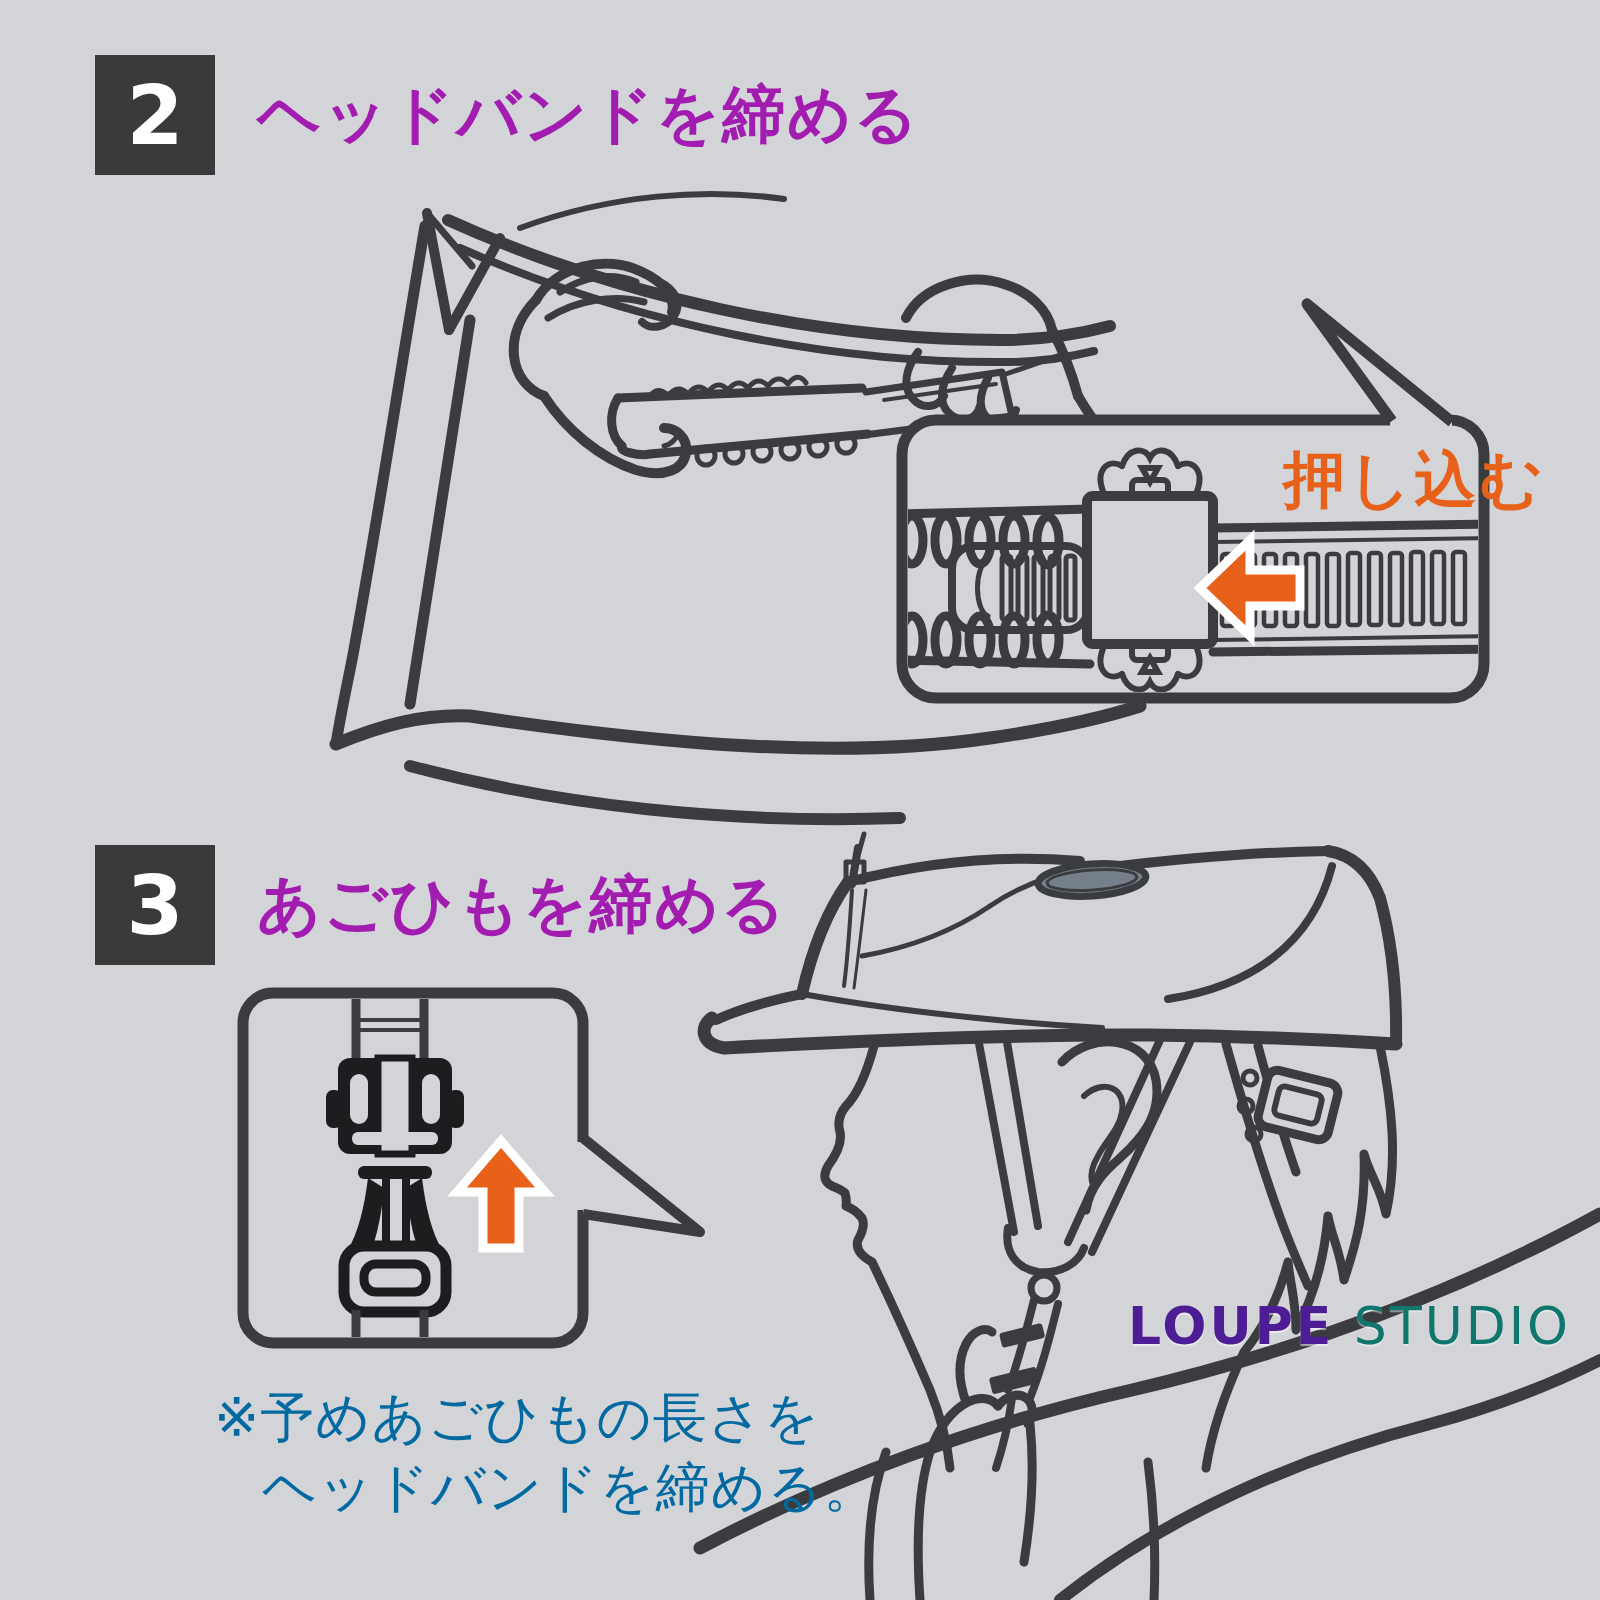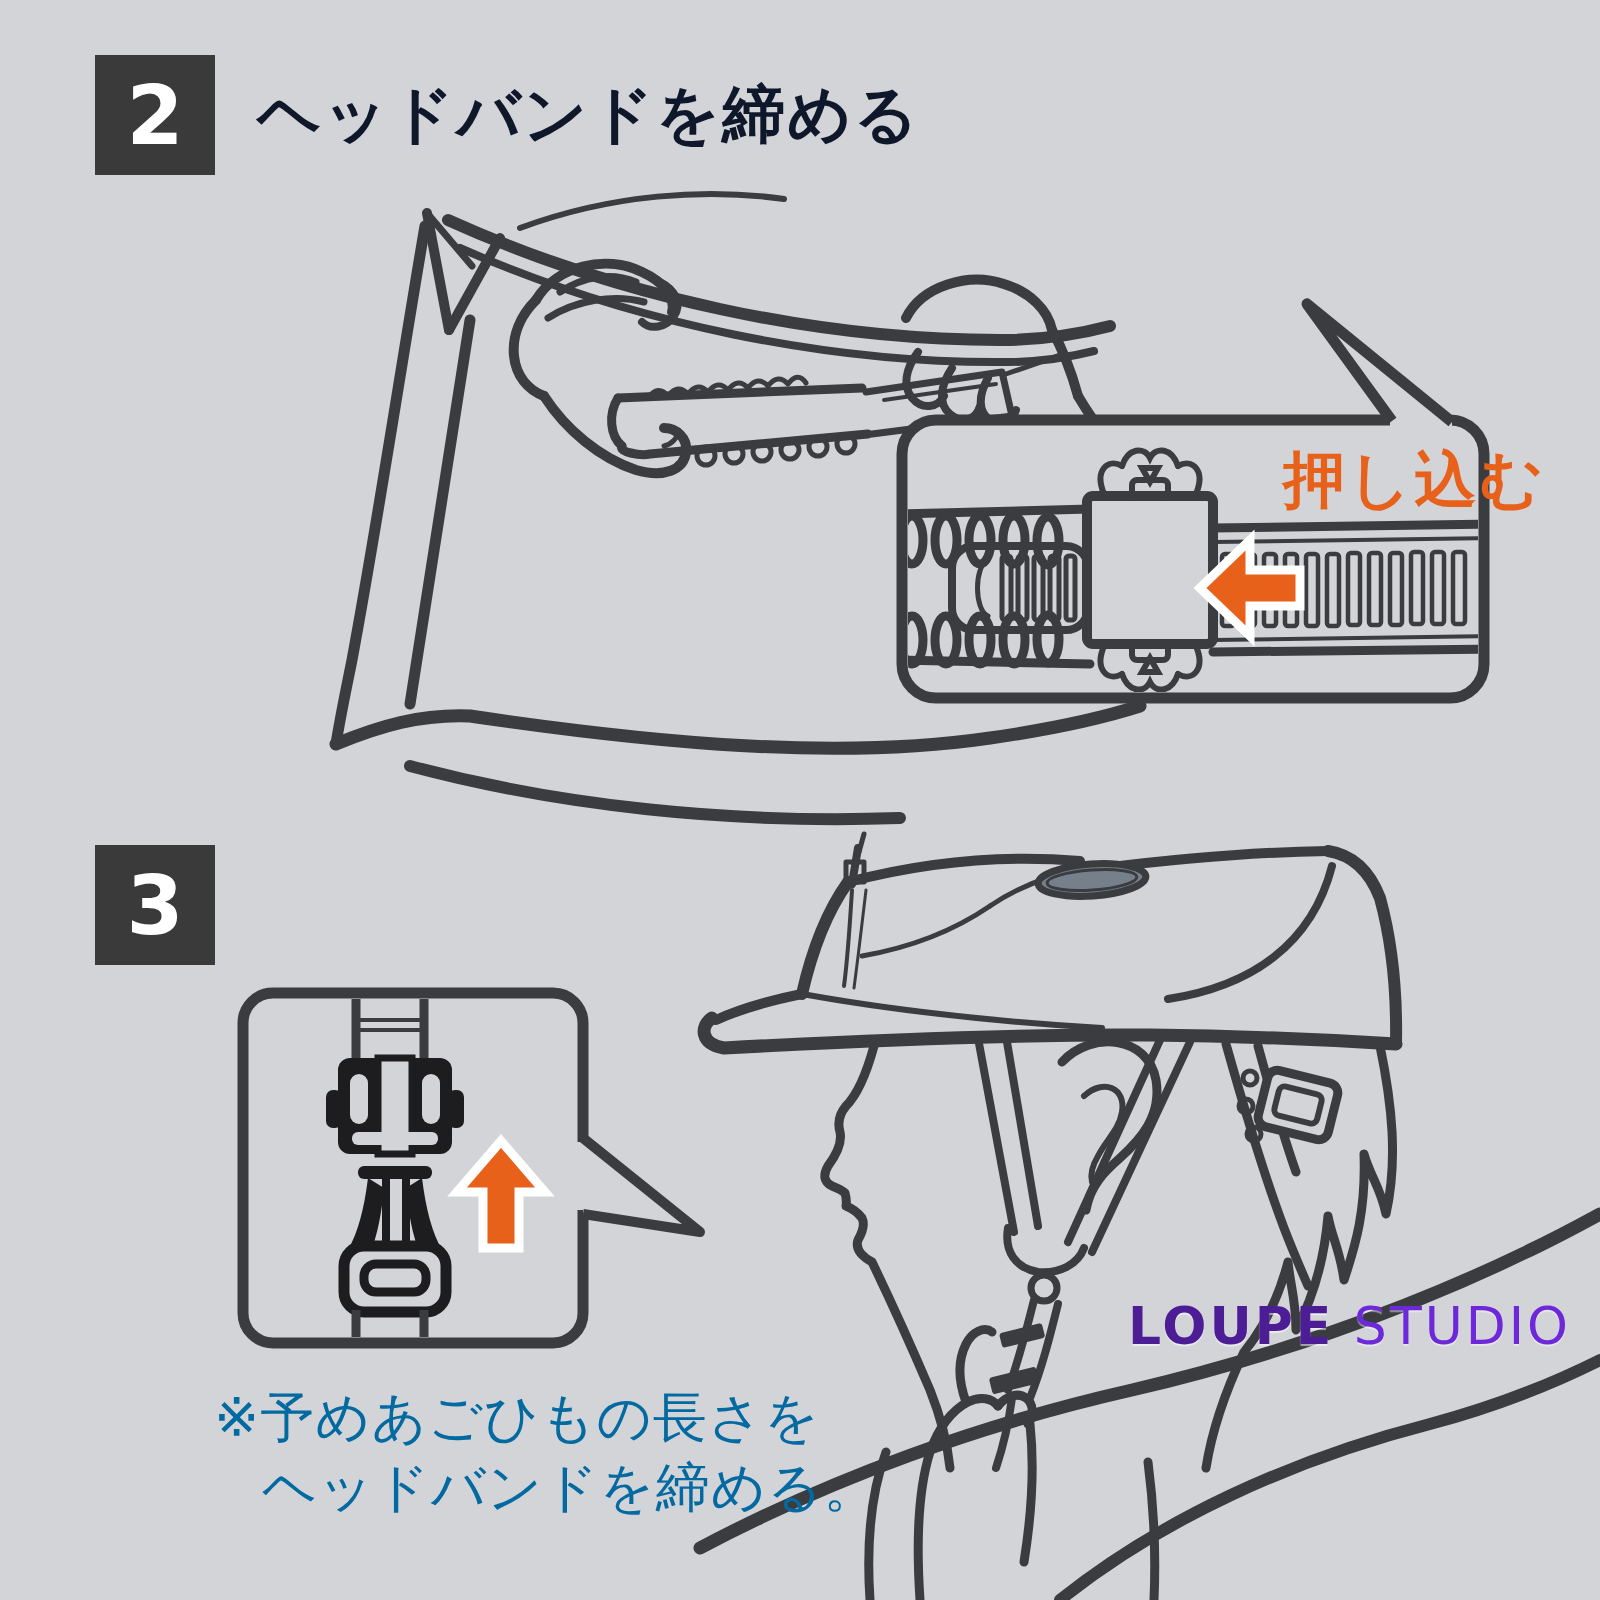--- a/index.html
+++ b/index.html
@@ -8,38 +8,38 @@
     background:#d3d4d8;
     font-family:"DejaVu Sans","Liberation Sans",sans-serif;
   }
   .step-header{position:absolute;display:flex;align-items:center;}
   .badge{
     width:120px;height:120px;background:#3a3a3a;color:#fff;
     display:flex;align-items:center;justify-content:center;
     font-size:82px;font-weight:700;flex:0 0 auto;
   }
   .step-title{
-    margin-left:42px;font-size:63px;font-weight:700;color:#0f172a;
+    margin-left:42px;font-size:63px;font-weight:700;color:#a21caf;
     letter-spacing:2px;white-space:nowrap;
   }
   .svg-abs{position:absolute;}
   .callout-label{
     position:absolute;color:#e8611b;font-weight:800;font-size:62px;
     letter-spacing:3px;white-space:nowrap;
   }
   .note{
     position:absolute;color:#0369a1;font-weight:400;font-size:54px;
     letter-spacing:1px;white-space:nowrap;
   }
   .watermark{
     position:absolute;left:1128px;top:1296px;font-size:52px;letter-spacing:3px;
     white-space:nowrap;user-select:none;
   }
   .watermark .wm-bold{color:#4c1d95;font-weight:700;text-shadow:0 2px 1px rgba(255,255,255,.55);}
-  .watermark .wm-light{color:#6d28d9;font-weight:400;text-shadow:0 2px 1px rgba(255,255,255,.45);}
+  .watermark .wm-light{color:#0f766e;font-weight:400;text-shadow:0 2px 1px rgba(255,255,255,.45);}
   svg{display:block;}
 </style>
 </head>
 <body>
 
 <div class="canvas">
 
   <div class="step-header" style="left:95px;top:55px;">
     <div class="badge">
       <span>2</span>
@@ -177,20 +177,21 @@
 
       <polygon points="1200,588 1250,540 1250,570 1300,570 1300,606 1250,606 1250,636" fill="#e8611b" stroke="#ffffff" stroke-width="9" stroke-linejoin="miter"></polygon>
     </g>
   </svg>
   <div class="callout-label" style="left:1283px;top:438px;">押し込む</div>
 
   <div class="step-header" style="left:95px;top:845px;">
     <div class="badge">
       <span>3</span>
     </div>
+    <div class="step-title">あごひもを締める</div>
   </div>
 
   <svg class="svg-abs" style="left:690px;top:820px;" width="910" height="780" viewBox="690 820 910 780">
     <g fill="none" stroke="#3b3c40" stroke-linecap="round" stroke-linejoin="round">
 
       <path d="M 712 1018 C 700 1026 700 1044 724 1048 C 870 1040 1010 1034 1150 1035 C 1240 1036 1330 1040 1396 1044" stroke-width="13"></path>
       <path d="M 716 1020 C 742 1008 772 1000 802 994" stroke-width="10"></path>
       <path d="M 802 994 C 902 1012 1002 1022 1102 1028" stroke-width="6"></path>
 
       <path d="M 802 994 C 812 950 828 910 848 882" stroke-width="12"></path>

